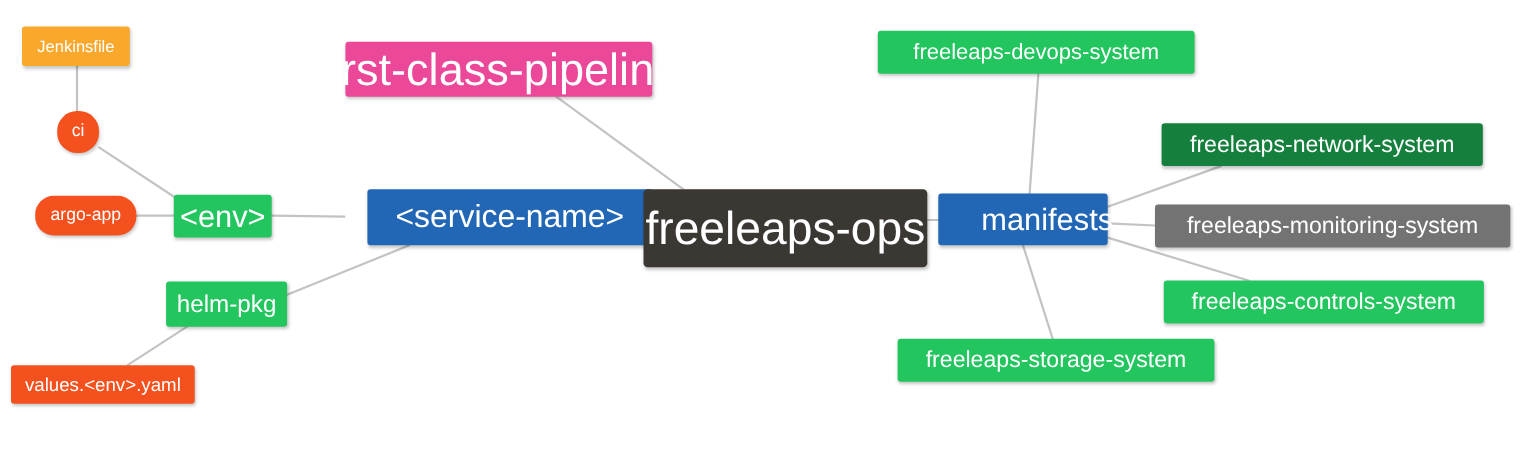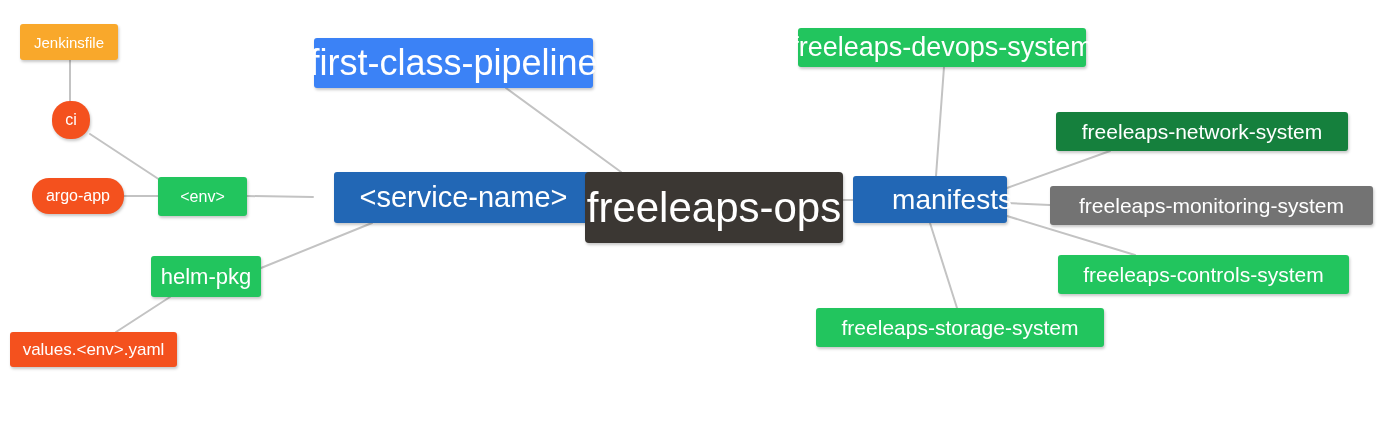--- a/index.html
+++ b/index.html
@@ -57,26 +57,26 @@
       <line x1="936" y1="176" x2="944" y2="67" stroke="#c3c3c3" stroke-width="2" stroke-linecap="round"></line>
       <line x1="1007" y1="188" x2="1110" y2="151" stroke="#c3c3c3" stroke-width="2" stroke-linecap="round"></line>
       <line x1="1007" y1="203" x2="1050" y2="205" stroke="#c3c3c3" stroke-width="2" stroke-linecap="round"></line>
       <line x1="1007" y1="216" x2="1135" y2="255" stroke="#c3c3c3" stroke-width="2" stroke-linecap="round"></line>
       <line x1="930" y1="223" x2="957" y2="308" stroke="#c3c3c3" stroke-width="2" stroke-linecap="round"></line>
     </svg>
   <div id="node-layer">
       <div class="node" style="left: 20px; top: 24px; width: 98px; height: 36px; background: rgb(249, 168, 43); font-size: 15px;">Jenkinsfile</div>
       <div class="node" style="left: 52px; top: 101px; width: 38px; height: 38px; background: rgb(244, 81, 30); font-size: 16px; border-radius: 18px;">ci</div>
       <div class="node" style="left: 32px; top: 178px; width: 92px; height: 36px; background: rgb(244, 81, 30); font-size: 16px; border-radius: 17px;">argo-app</div>
-      <div class="node" style="left: 158px; top: 177px; width: 89px; height: 39px; background: rgb(34, 197, 94); font-size: 16px;">&lt;env&gt;</div>
+      <div class="node" style="left: 158px; top: 177px; width: 89px; height: 39px; background: rgb(34, 197, 94); font-size: 28px;">&lt;env&gt;</div>
       <div class="node" style="left: 151px; top: 256px; width: 110px; height: 41px; background: rgb(34, 197, 94); font-size: 22px;">helm-pkg</div>
       <div class="node" style="left: 10px; top: 332px; width: 167px; height: 35px; background: rgb(244, 81, 30); font-size: 17px;">values.&lt;env&gt;.yaml</div>
-      <div class="node" style="left: 314px; top: 38px; width: 279px; height: 50px; background: #3b82f6; font-size: 36px;">first-class-pipeline</div>
+      <div class="node" style="left: 314px; top: 38px; width: 279px; height: 50px; background: #ec4899; font-size: 41px;">first-class-pipeline</div>
       <div class="node" style="left: 313px; top: 172px; width: 259px; height: 51px; background: rgb(34, 103, 181); font-size: 29px; margin-left: 21px;">&lt;service-name&gt;</div>
       <div class="node root" style="left: 585px; top: 172px; width: 258px; height: 71px; background: rgb(59, 55, 51); font-size: 42px;">freeleaps-ops</div>
       <div class="node" style="left: 853px; top: 176px; width: 154px; height: 47px; background: rgb(34, 103, 181); font-size: 28px; padding-left: 44px;">manifests</div>
-      <div class="node" style="left: 798px; top: 28px; width: 288px; height: 39px; background: rgb(34, 197, 94); font-size: 27px;">freeleaps-devops-system</div>
+      <div class="node" style="left: 798px; top: 28px; width: 288px; height: 39px; background: rgb(34, 197, 94); font-size: 20px;">freeleaps-devops-system</div>
       <div class="node" style="left: 1056px; top: 112px; width: 292px; height: 39px; background: #15803d; font-size: 21px;">freeleaps-network-system</div>
       <div class="node" style="left: 1050px; top: 186px; width: 323px; height: 39px; background: #737373; font-size: 21px;">freeleaps-monitoring-system</div>
       <div class="node" style="left: 1058px; top: 255px; width: 291px; height: 39px; background: rgb(34, 197, 94); font-size: 21px;">freeleaps-controls-system</div>
       <div class="node" style="left: 816px; top: 308px; width: 288px; height: 39px; background: rgb(34, 197, 94); font-size: 21px;">freeleaps-storage-system</div>
     </div>
 </div>
 
 </body></html>

